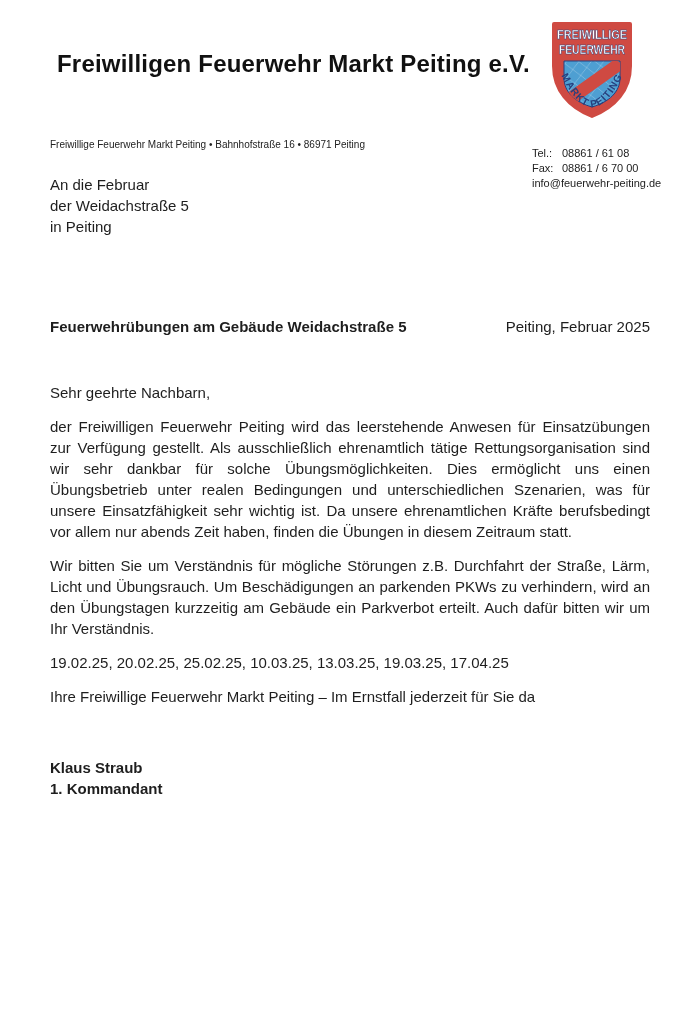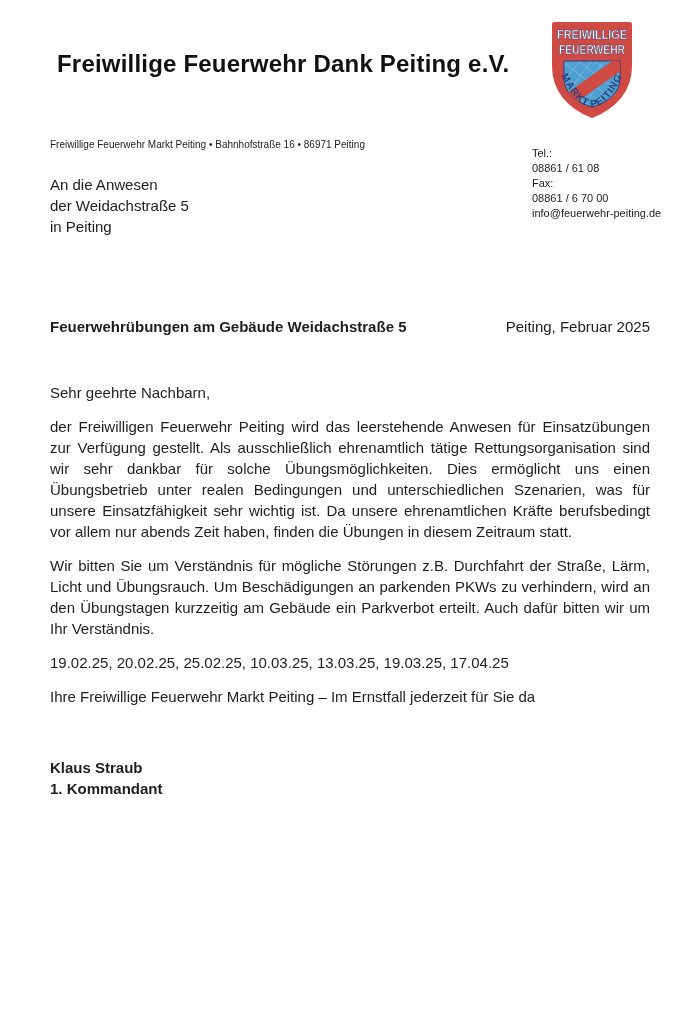--- a/index.html
+++ b/index.html
@@ -35,21 +35,21 @@
     color: #222;
     white-space: nowrap;
   }
   .contact-block {
     position: absolute;
     left: 532px; top: 146px;
     font-size: 11px;
     line-height: 15px;
     color: #222;
   }
-  .contact-row { display: flex; flex-direction: column; }
+  .contact-row { display: flex; }
   .contact-label { width: 30px; flex: 0 0 auto; }
   .recipient-block {
     position: absolute;
     left: 50px; top: 174px;
     font-size: 15px;
     line-height: 21px;
   }
   .subject-row {
     position: absolute;
     left: 50px; top: 311px;
@@ -71,21 +71,21 @@
   .body-block p.just { text-align: justify; }
   .body-block p.gap-lg { margin-top: 27px; }
   .signature-block { margin-top: 50px; font-weight: bold; }
   .sig-line { line-height: 21px; }
 </style>
 </head>
 <body>
 
 <div class="page">
 
-  <h1 class="letterhead-title">Freiwillige Feuerwehr Dank Peiting e.V.</h1>
+  <h1 class="letterhead-title">Freiwilligen Feuerwehr Markt Peiting e.V.</h1>
 
   <svg class="logo" viewBox="0 0 90 102" xmlns="http://www.w3.org/2000/svg">
     <defs>
       <pattern id="lozenges" width="14" height="14" patternUnits="userSpaceOnUse" patternTransform="rotate(-8 45 66)">
         <rect width="14" height="14" fill="#ffffff"></rect>
         <polygon points="7,0 14,7 7,14 0,7" fill="#4e9fd2"></polygon>
         <polygon points="0,-7 7,0 0,7 -7,0" fill="#4e9fd2"></polygon>
         <polygon points="14,-7 21,0 14,7 7,0" fill="#4e9fd2"></polygon>
         <polygon points="0,7 7,14 0,21 -7,14" fill="#4e9fd2"></polygon>
         <polygon points="14,7 21,14 14,21 7,14" fill="#4e9fd2"></polygon>
@@ -122,21 +122,21 @@
     <div class="contact-row">
       <span class="contact-label">Fax:</span>
       <span>08861 / 6 70 00</span>
     </div>
     <div class="contact-row">
       <span>info@feuerwehr-peiting.de</span>
     </div>
   </div>
 
   <div class="recipient-block">
-    <div>An die Anwesen</div>
+    <div>An die Februar</div>
     <div>der Weidachstraße 5</div>
     <div>in Peiting</div>
   </div>
 
   <div class="subject-row">
     <span class="subject">Feuerwehrübungen am Gebäude Weidachstraße 5</span>
     <span class="dateline">Peiting, Februar 2025</span>
   </div>
 
   <div class="body-block">

